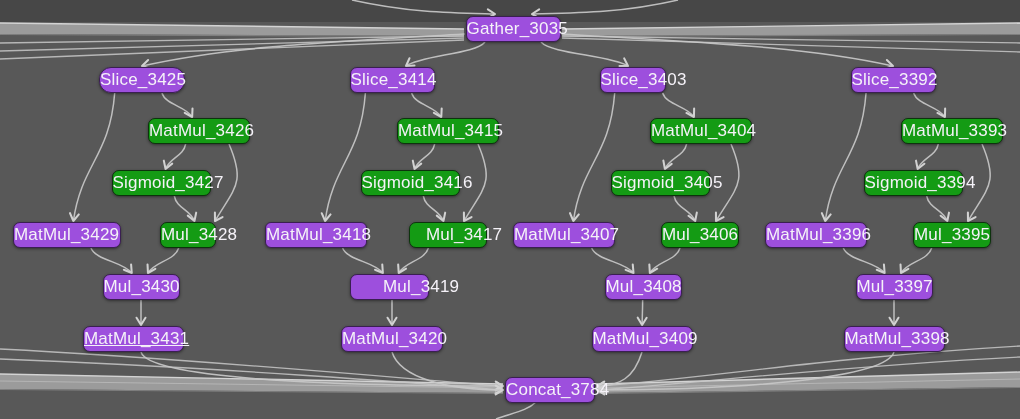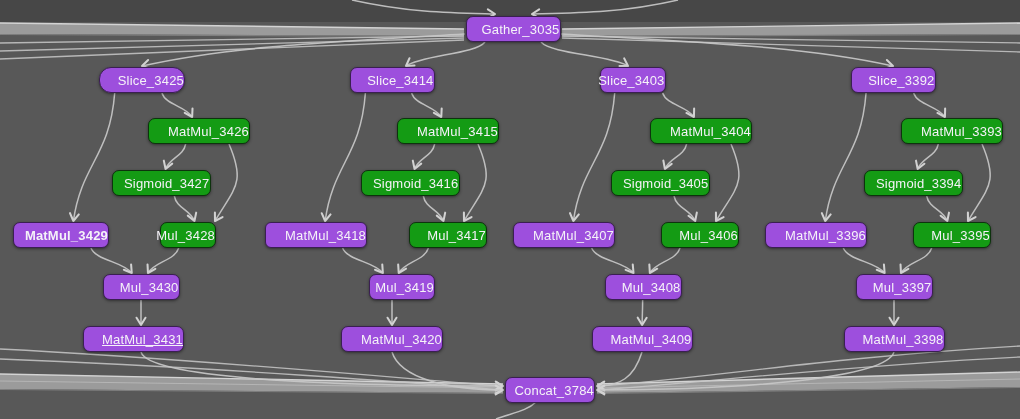--- a/index.html
+++ b/index.html
@@ -19,22 +19,22 @@
   .thin{stroke:var(--edge);stroke-width:1.3;fill:none;stroke-opacity:.85;}
   .sem-edge{stroke:var(--edge);stroke-width:1.5;fill:none;stroke-opacity:.92;}
   .band-fill{fill:var(--band);}
   .band-hi{stroke:var(--band-hi);stroke-width:1.4;fill:none;}
   .band-lo{stroke:var(--band-lo);stroke-width:1.1;fill:none;}
   .band-mid{stroke:#b5b5b5;stroke-width:1;fill:none;}
   .arrowhead{stroke:#d2d2d2;fill:none;stroke-width:1.6;stroke-linecap:round;stroke-linejoin:round;}
   .node{
     position:absolute;height:26px;box-sizing:border-box;
     border-radius:7px;border:1.5px solid;
-    display:flex;align-items:center;justify-content:flex-end;
-    font-size:13px;color:var(--text);white-space:nowrap;
+    display:flex;align-items:center;justify-content:flex-start;
+    font-size:17px;color:var(--text);white-space:nowrap;
     box-shadow:0 1px 3px rgba(0,0,0,.45);
     cursor:pointer;z-index:2;letter-spacing:.2px;
   }
   .node.purple{background:var(--purple);border-color:var(--purple-br);}
   .node.green{background:var(--green);border-color:var(--green-br);}
   .node span{pointer-events:none;}
 </style>
 </head>
 <body>
 
@@ -161,48 +161,48 @@
       </div>
       <div class="node green" style="left: 360.5px; top: 170px; width: 99px;">
         <span>Sigmoid_3416</span>
       </div>
       <div class="node green" style="left: 610.5px; top: 170px; width: 99px;">
         <span>Sigmoid_3405</span>
       </div>
       <div class="node green" style="left: 863.5px; top: 170px; width: 99px;">
         <span>Sigmoid_3394</span>
       </div>
-      <div class="node purple" style="left: 13px; top: 222px; width: 96px; font-weight: bold;">
+      <div class="node purple" style="left: 13px; top: 222px; width: 108px;">
         <span>MatMul_3429</span>
       </div>
       <div class="node green" style="left: 160px; top: 222px; width: 56px;">
         <span>Mul_3428</span>
       </div>
       <div class="node purple" style="left: 265px; top: 222px; width: 102px; border-radius: 6px;">
         <span>MatMul_3418</span>
       </div>
-      <div class="node green" style="left: 409px; top: 222px; width: 78px;">
+      <div class="node green" style="left: 409px; top: 222px; width: 78px; padding-left: 16px;">
         <span>Mul_3417</span>
       </div>
       <div class="node purple" style="left: 513px; top: 222px; width: 102px;">
         <span>MatMul_3407</span>
       </div>
       <div class="node green" style="left: 661px; top: 222px; width: 78px;">
         <span>Mul_3406</span>
       </div>
       <div class="node purple" style="left: 765px; top: 222px; width: 102px;">
         <span>MatMul_3396</span>
       </div>
       <div class="node green" style="left: 913px; top: 222px; width: 78px;">
         <span>Mul_3395</span>
       </div>
       <div class="node purple" style="left: 102.5px; top: 274px; width: 77px;">
         <span>Mul_3430</span>
       </div>
-      <div class="node purple" style="left: 369px; top: 274px; width: 66px;">
+      <div class="node purple" style="left: 350px; top: 274px; width: 79px; padding-left: 32px;">
         <span>Mul_3419</span>
       </div>
       <div class="node purple" style="left: 604.5px; top: 274px; width: 77px;">
         <span>Mul_3408</span>
       </div>
       <div class="node purple" style="left: 855.5px; top: 274px; width: 77px;">
         <span>Mul_3397</span>
       </div>
       <div class="node purple" style="left: 83px; top: 326px; width: 101px; text-decoration: underline;">
         <span>MatMul_3431</span>

